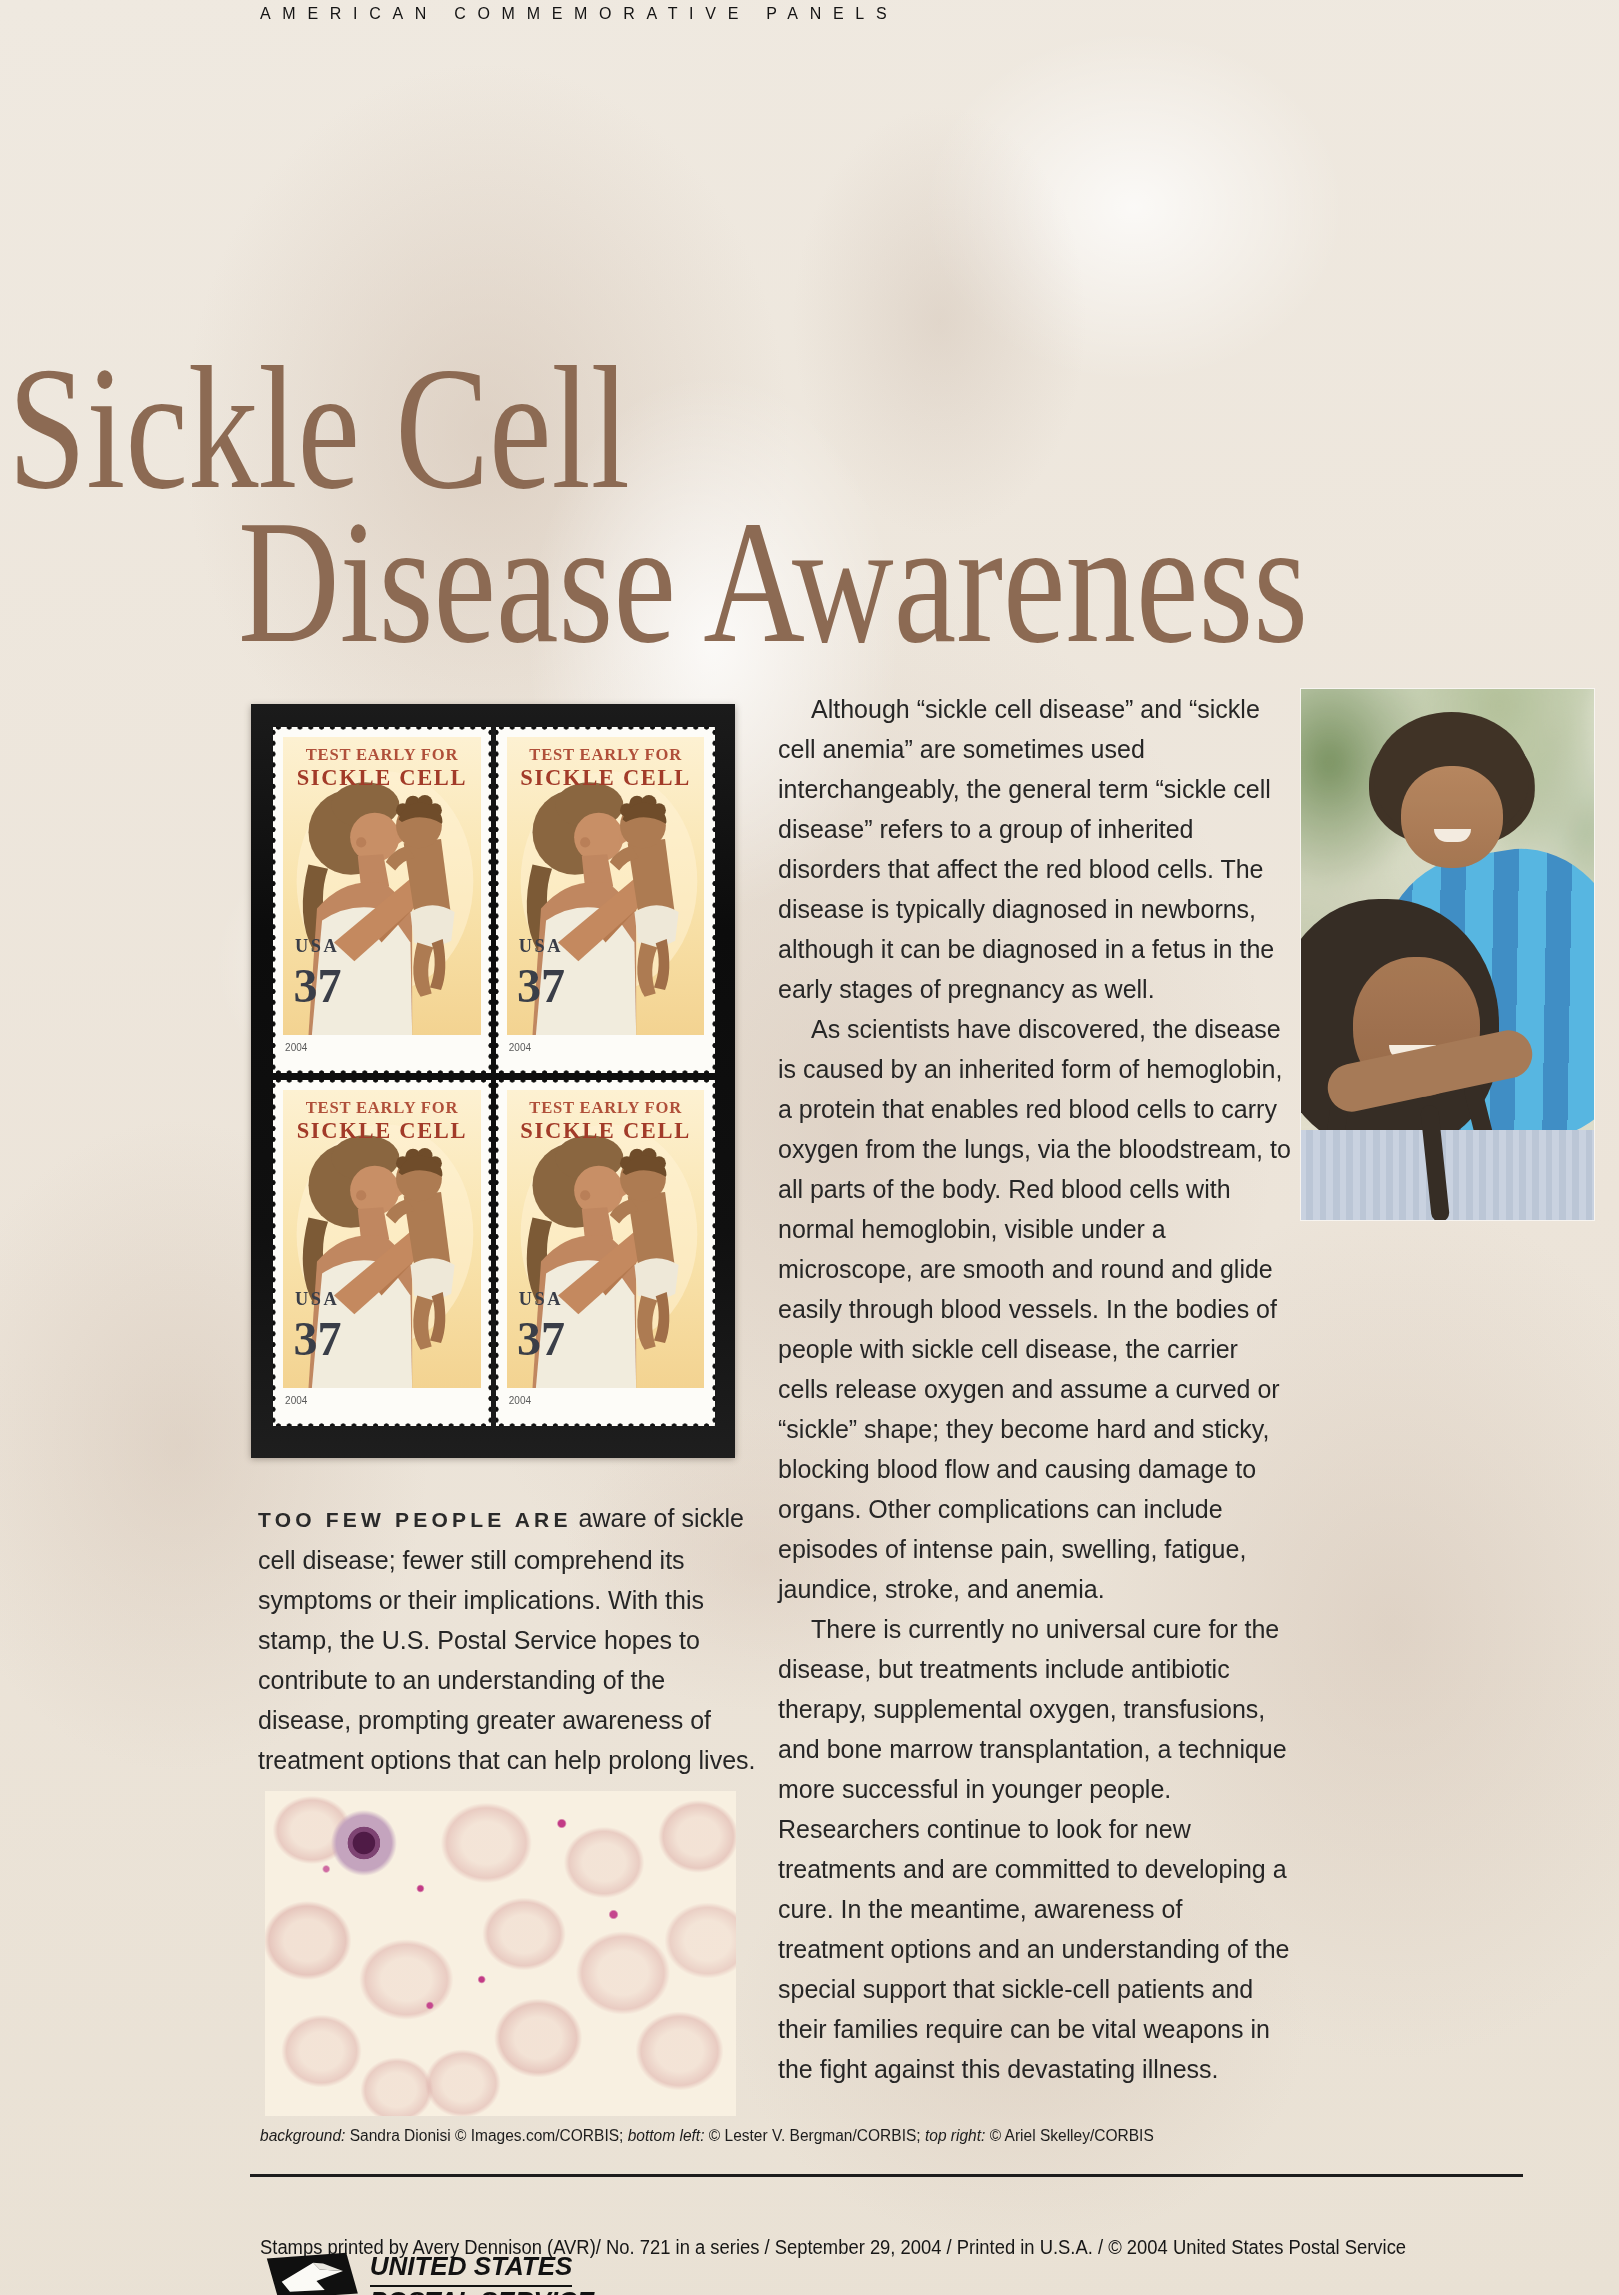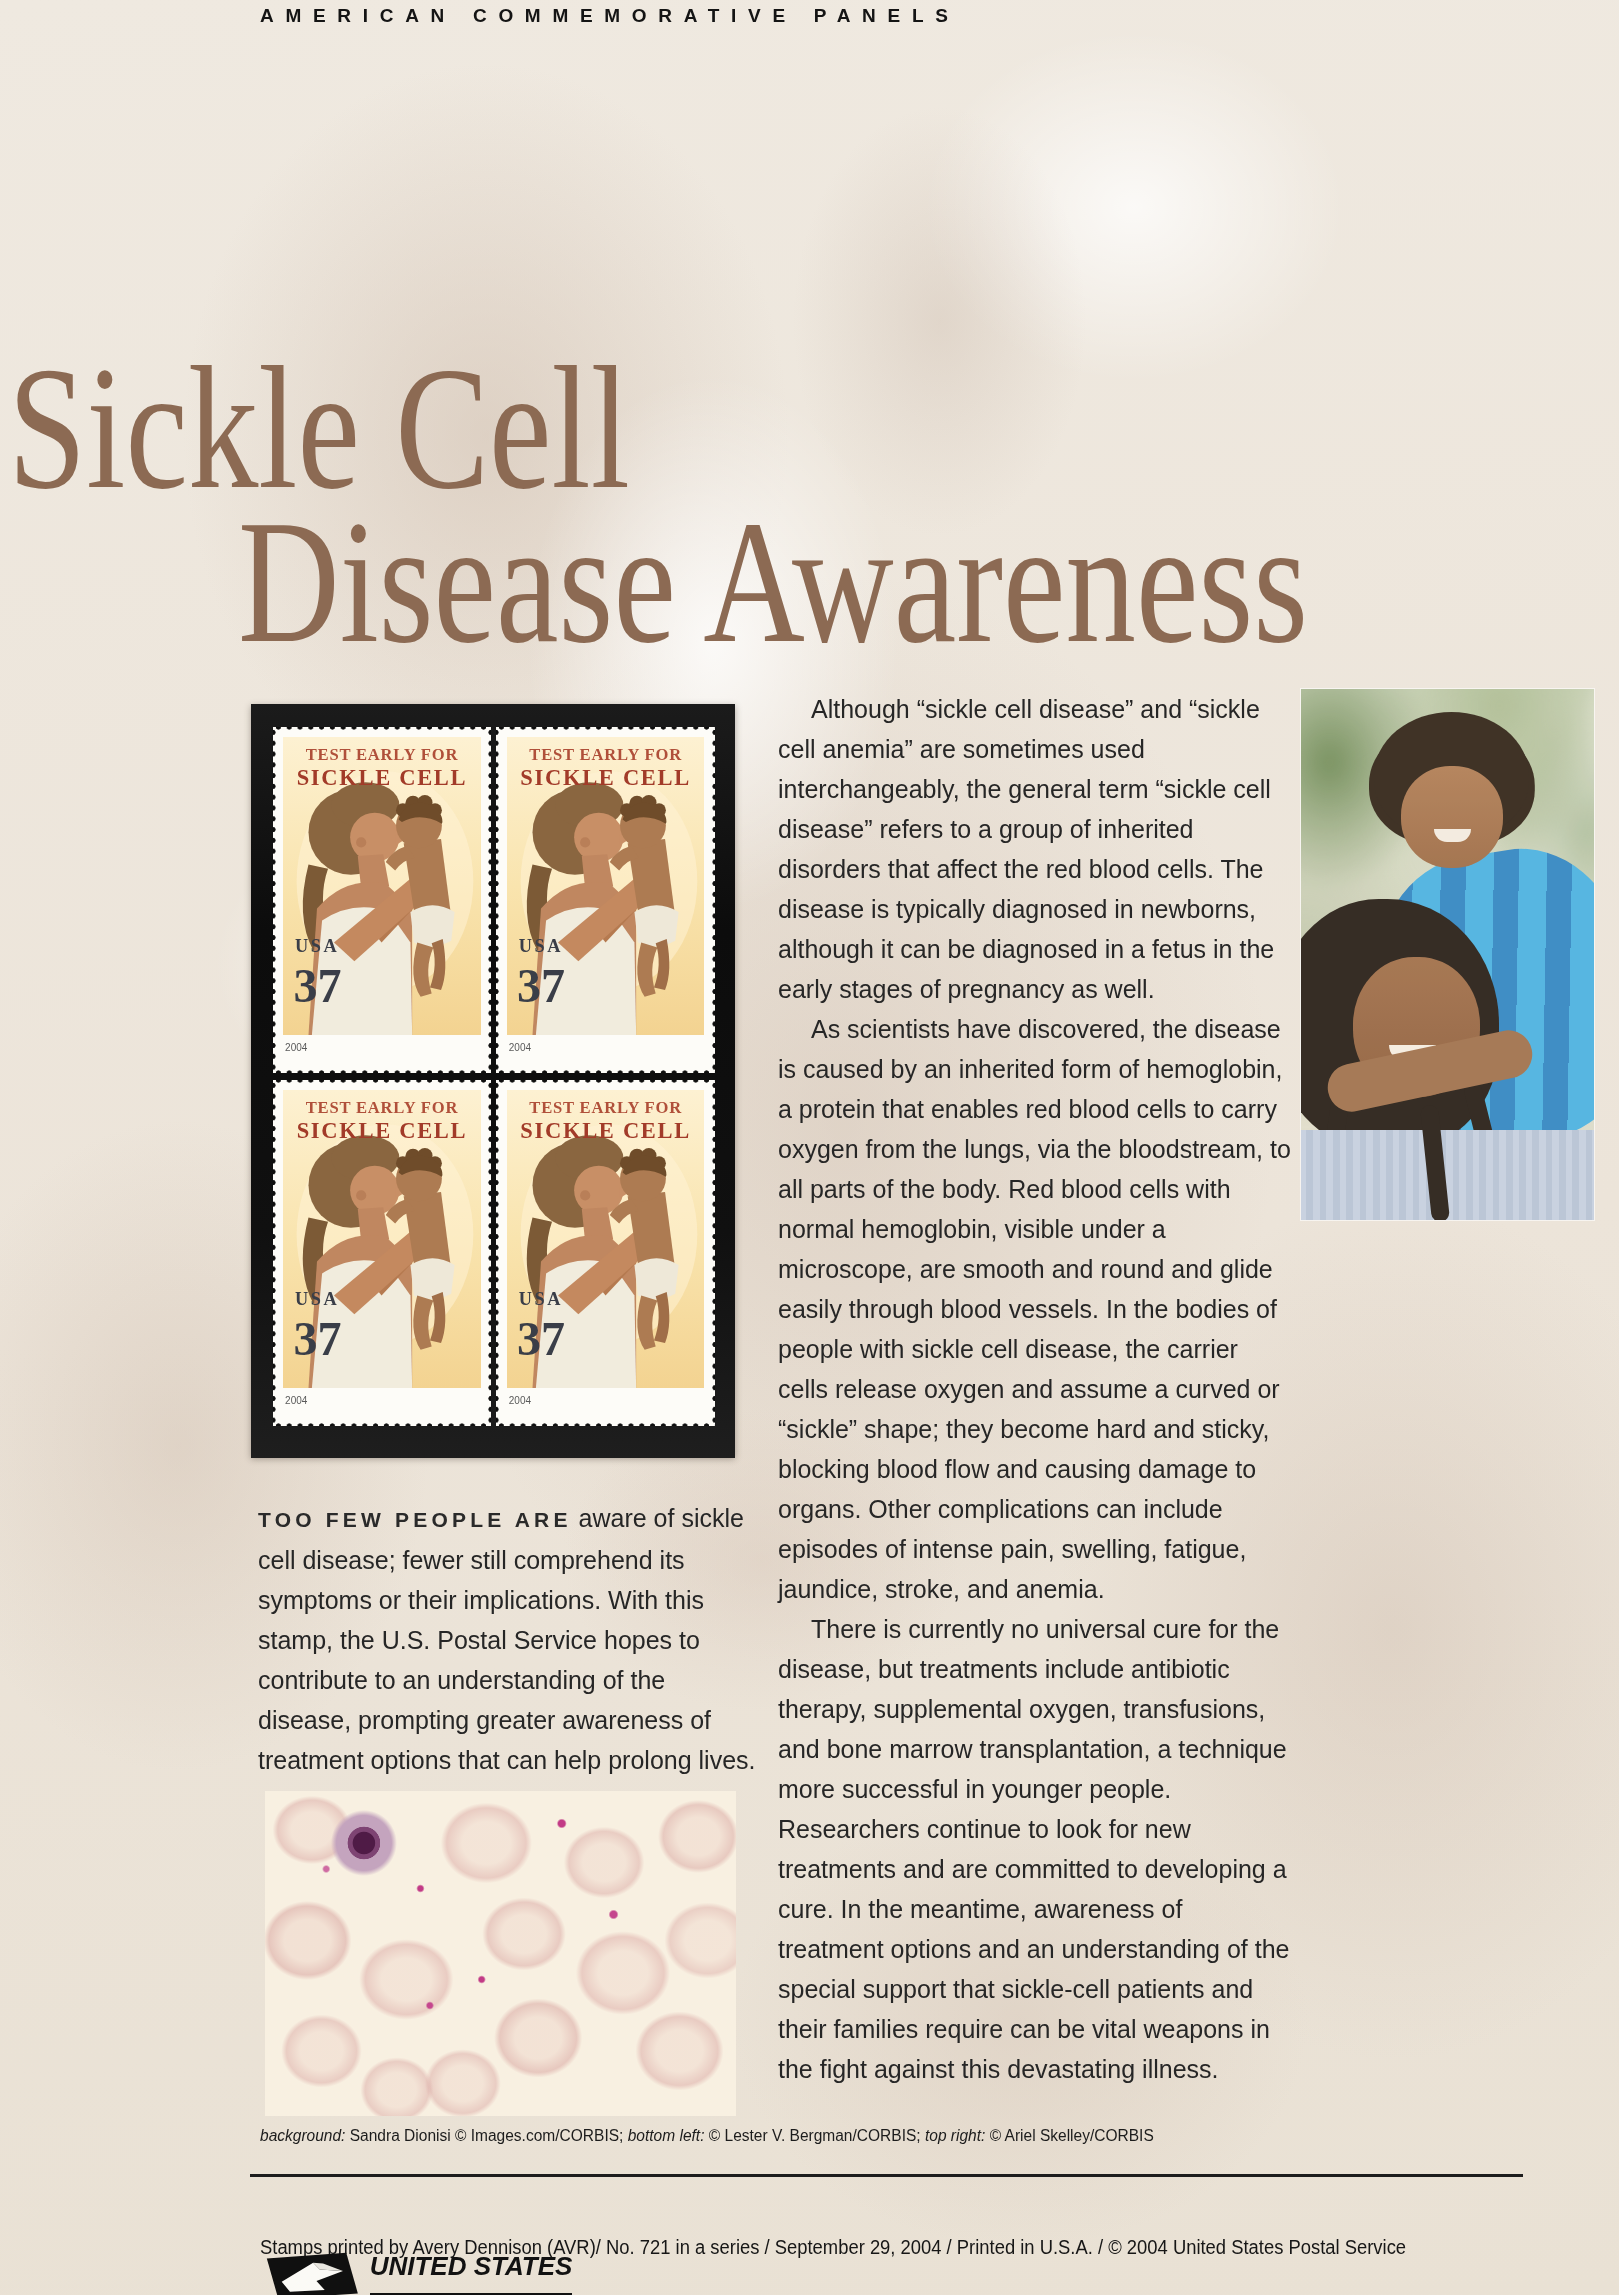--- a/index.html
+++ b/index.html
@@ -15,21 +15,21 @@
       radial-gradient(599px 766px at 52% 49%, rgba(198,178,162,0.34), transparent 72%),
       radial-gradient(358px 466px at 11% 63%, rgba(203,184,168,0.38), transparent 70%),
       radial-gradient(466px 599px at 86% 71%, rgba(206,188,173,0.42), transparent 72%),
       radial-gradient(400px 316px at 63% 88%, rgba(210,192,177,0.4), transparent 72%);}
   .bg-art2{position:absolute;inset:0;pointer-events:none;
     background:
       radial-gradient(216px 316px at 58% 14%, rgba(189,168,152,0.28), transparent 68%),
       radial-gradient(250px 200px at 24% 42%, rgba(255,255,255,0.55), transparent 70%),
       radial-gradient(283px 216px at 47% 68%, rgba(214,196,182,0.4), transparent 70%);}
 
-  .masthead{position:absolute;left:260px;top:5px;font-size:19px;font-weight:700;
+  .masthead{position:absolute;left:260px;top:5px;font-size:16px;font-weight:400;
     letter-spacing:11.7px;color:#141414;white-space:nowrap;}
 
   .title{position:absolute;font-family:"Liberation Serif",serif;font-weight:400;
     color:#8c6a53;font-size:176px;line-height:1;transform:scaleX(0.8);
     transform-origin:left top;white-space:nowrap;}
   .title1{left:8.3px;top:340px;}
   .title2{left:238px;top:494px;}
 
   
   .stamp-panel{position:absolute;left:251px;top:704px;width:484px;height:754px;
@@ -148,21 +148,21 @@
     white-space:nowrap;transform:scaleX(.97);transform-origin:left top;}
   .credits .it{font-style:italic;}
   .rule{position:absolute;left:250px;top:2174px;width:1273px;height:2.5px;background:#1d1d1d;}
   .footer-line{position:absolute;left:260px;top:2236px;font-size:20px;color:#161616;
     white-space:nowrap;transform:scaleX(.92);transform-origin:left top;}
 
   .usps{position:absolute;left:265px;top:2252px;display:flex;align-items:flex-start;}
   .usps .eagle{width:93px;height:48px;margin-right:11.7px;}
   .usps .wordmark{font-style:italic;font-weight:700;font-size:26px;line-height:1.12;
     color:#121212;letter-spacing:0px;}
-  .usps .wordmark .w1{border-bottom:2.5px solid #121212;padding-bottom:12px;display:inline-block;}
+  .usps .wordmark .w1{border-bottom:2.5px solid #121212;padding-bottom:4px;display:inline-block;}
   .usps .reg{font-size:11.7px;font-weight:400;vertical-align:1.7px;}
 </style>
 </head>
 <body>
 
 <svg width="0" height="0" style="position:absolute">
   <defs>
     <linearGradient id="gy" x1="0" y1="0" x2="0" y2="1">
       <stop offset="0" stop-color="#fdf1d2"></stop>
         <stop offset="0.5" stop-color="#f9e4ae"></stop>

